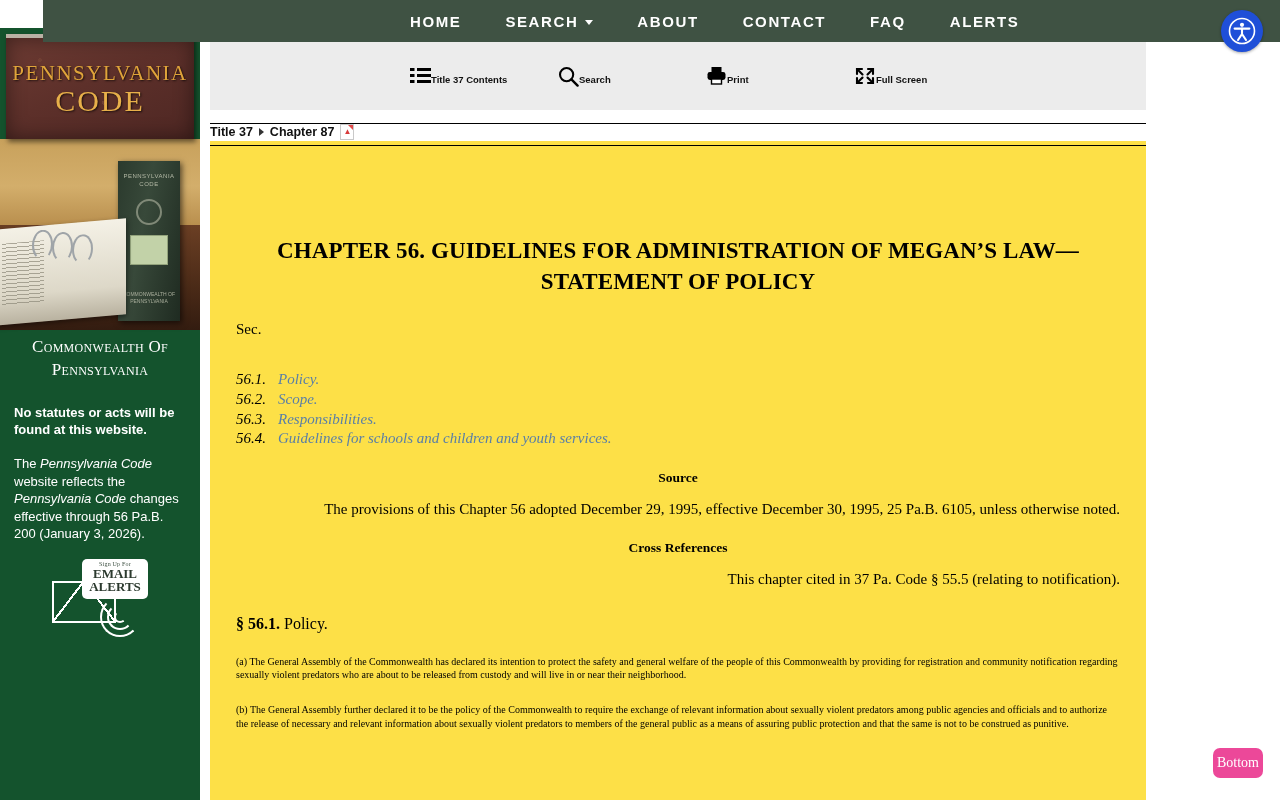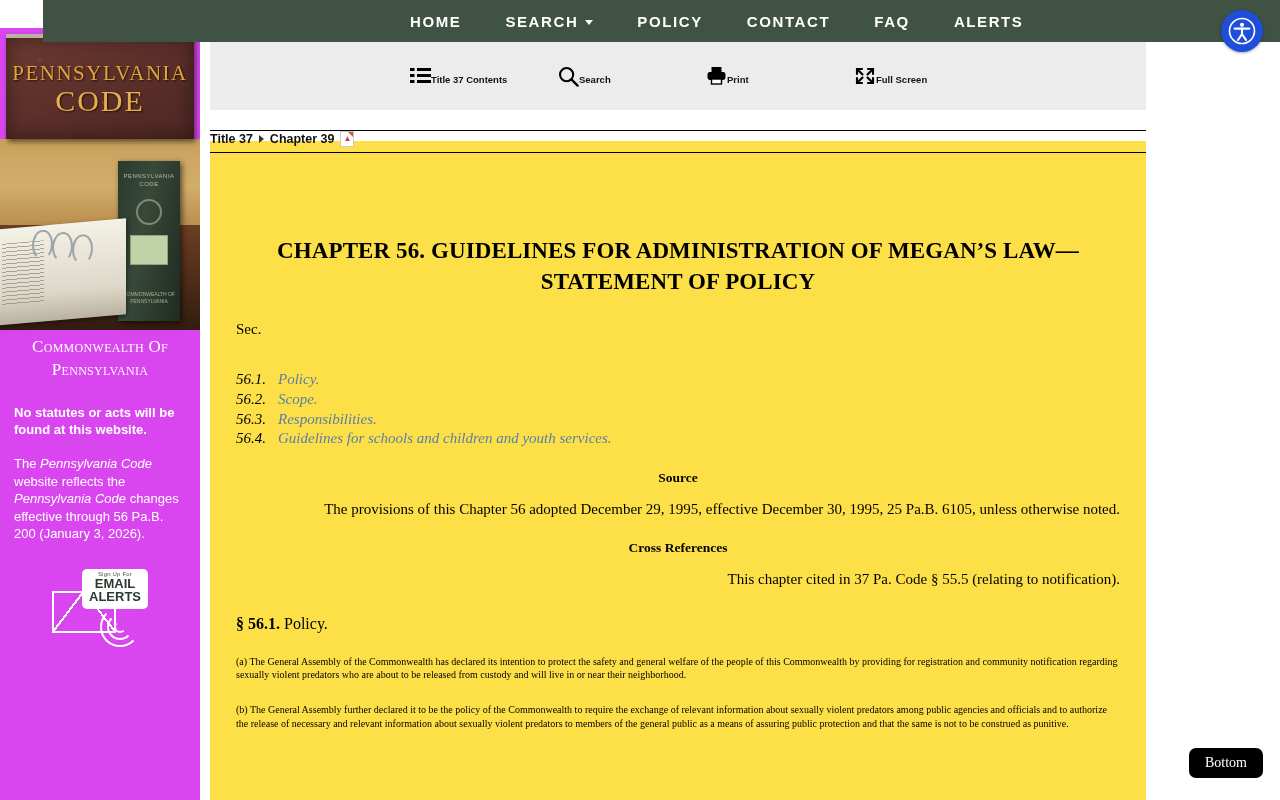--- a/index.html
+++ b/index.html
@@ -63,21 +63,21 @@
     justify-content: center;
     cursor: pointer;
     box-shadow: 0 1px 3px rgba(0,0,0,.35);
   }
 
   
   .sidebar {
     position: absolute;
     left: 0; top: 28px;
     width: 200px; height: 772px;
-    background: #d946ef;
+    background: #14532d;
     z-index: 20;
     overflow: hidden;
   }
   .plaque-wrap {
     position: relative;
     width: 200px;
     height: 300px;
   }
   
   .plaque {
@@ -215,24 +215,25 @@
     margin: 22px 12px 0 14px;
   }
   .side-note {
     color: #ffffff;
     font-size: 13px;
     line-height: 1.35;
     margin: 16px 12px 0 14px;
   }
   .side-note i { font-style: italic; }
   .alerts-badge {
-    margin: 26px auto 0 auto;
+    margin: 16px auto 0 auto;
     width: 96px; height: 70px;
     position: relative;
     cursor: pointer;
+    font-family: Liberation Serif, serif;
   }
   .env {
     position: absolute;
     left: 0; top: 22px;
     width: 64px; height: 42px;
     border: 2.5px solid #ffffff;
     background: transparent;
   }
   .env:after {
     content: "";
@@ -294,21 +295,21 @@
     color: #111;
     margin-top: 6px;
     white-space: nowrap;
   }
   .tool-ico { height: 24px; display: flex; align-items: center; justify-content: center; }
 
   .crumbbar {
     position: absolute;
     left: 210px; top: 110px;
     width: 936px;
-    padding-top: 20px;
+    padding-top: 13px;
     z-index: 5;
   }
   .crumb-line {
     display: flex;
     align-items: center;
     gap: 6px;
     font-size: 12.5px;
     font-weight: bold;
     color: #111;
     padding-bottom: 5px;
@@ -408,45 +409,45 @@
     font-size: 10px;
     line-height: 1.345;
     margin: 22px 26px 0 26px;
     text-align: left;
   }
 
   
   .bottom-btn {
     position: absolute;
     right: 17px; bottom: 22px;
-    background: #000000;
+    background: #ec4899;
     color: #ffffff;
     font-family: "Liberation Serif", serif;
     font-size: 14px;
-    padding: 7px 16px;
+    padding: 7px 4px;
     border-radius: 7px;
     cursor: pointer;
     z-index: 60;
     border: none;
   }
 </style>
 </head>
 <body>
 
 <div class="topnav">
   <div class="nav-items">
     <div class="nav-item">
       <span>HOME</span>
     </div>
     <div class="nav-item">
       <span>SEARCH</span>
       <span class="caret"></span>
     </div>
     <div class="nav-item">
-      <span>POLICY</span>
+      <span>ABOUT</span>
     </div>
     <div class="nav-item">
       <span>CONTACT</span>
     </div>
     <div class="nav-item">
       <span>FAQ</span>
     </div>
     <div class="nav-item">
       <span>ALERTS</span>
     </div>
@@ -565,21 +566,21 @@
     </div>
     <div class="tool-lbl">Full Screen</div>
   </div>
 </div>
 
 <div class="crumbbar">
   <hr class="crumb-hr">
   <div class="crumb-line">
     <span>Title 37</span>
     <span class="crumb-sep"></span>
-    <span>Chapter 39</span>
+    <span>Chapter 87</span>
     <span class="pdf-ico"></span>
   </div>
   <hr class="crumb-hr">
 </div>
 
 <div class="doc">
 
   <h1 class="chapter">CHAPTER 56. GUIDELINES FOR ADMINISTRATION OF MEGAN’S LAW—STATEMENT OF POLICY</h1>
 
   <div class="sec-label">Sec.</div>

